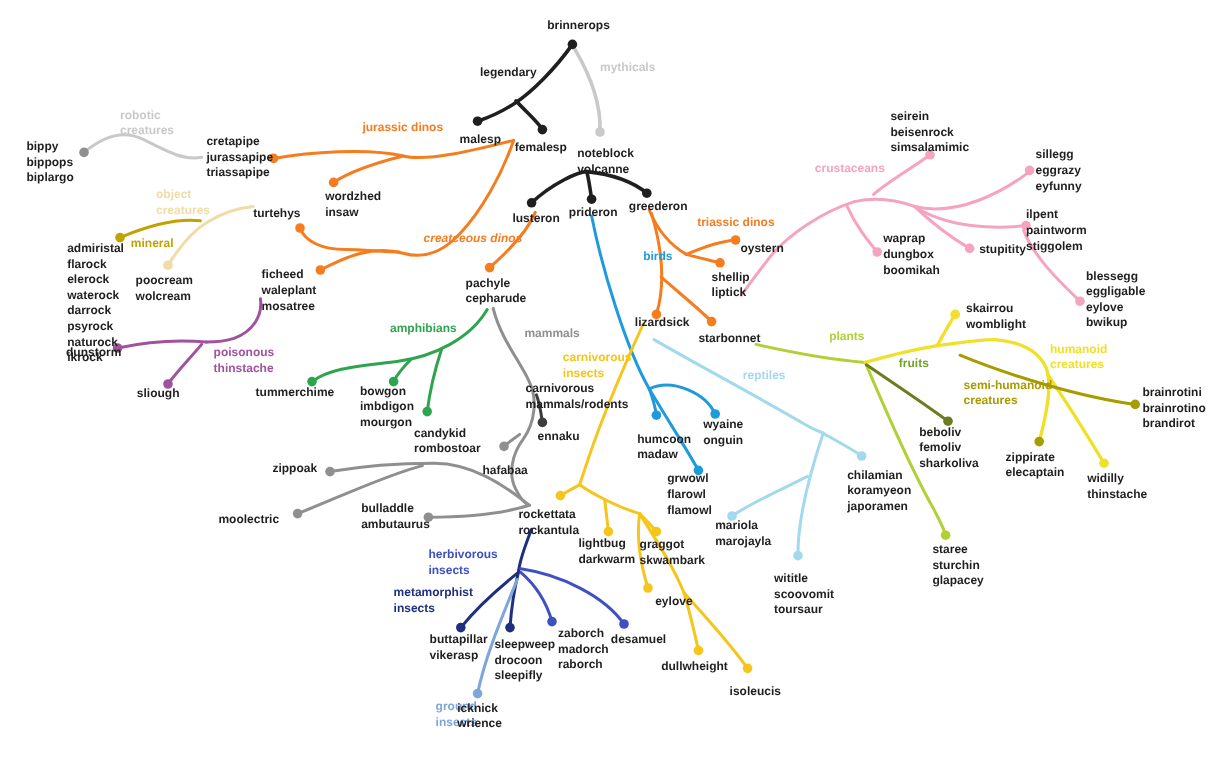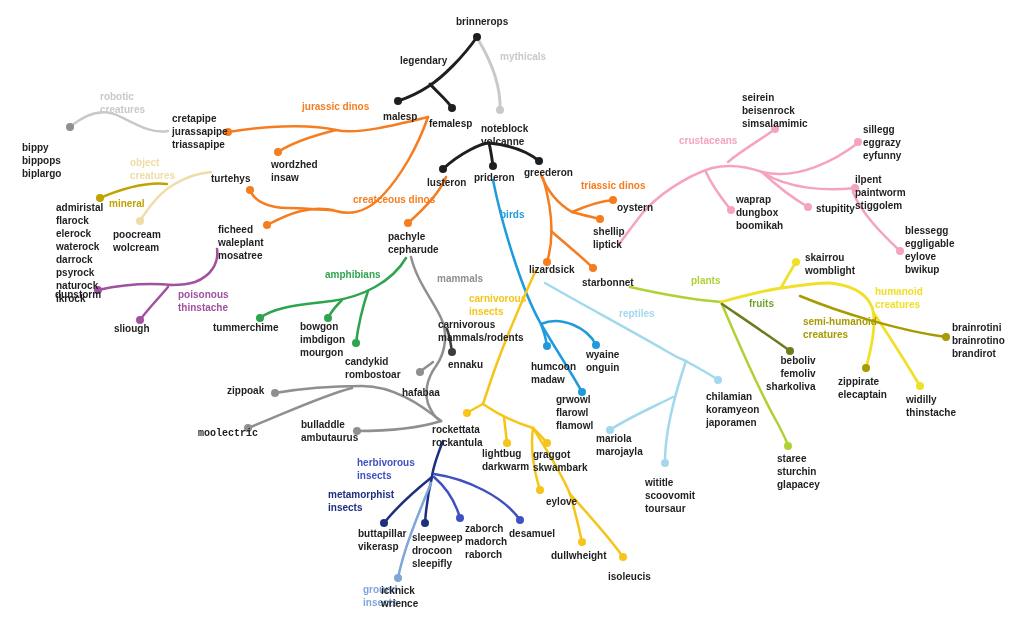--- a/index.html
+++ b/index.html
@@ -147,23 +147,23 @@
       <div class="label" style="left: 400px; top: 54px; color: rgb(31, 31, 31);">legendary</div>
       <div class="label" style="left: 500px; top: 50px; color: rgb(201, 201, 201);">mythicals</div>
       <div class="label" style="left: 100px; top: 90px; color: rgb(201, 201, 201);">robotic
 creatures</div>
       <div class="label" style="left: 130px; top: 156px; color: rgb(239, 220, 166);">object
 creatures</div>
       <div class="label" style="left: 109px; top: 197px; color: rgb(192, 162, 0);">mineral</div>
       <div class="label" style="left: 178px; top: 288px; color: rgb(160, 82, 159);">poisonous
 thinstache</div>
       <div class="label" style="left: 302px; top: 100px; color: rgb(245, 125, 31);">jurassic dinos</div>
-      <div class="label" style="left: 353px; top: 193px; color: rgb(245, 125, 31);">creatceous dinos</div>
+      <div class="label" style="left: 353px; top: 193px; color: rgb(245, 125, 31); font-style: italic;">creatceous dinos</div>
       <div class="label" style="left: 581px; top: 179px; color: rgb(245, 125, 31);">triassic dinos</div>
-      <div class="label" style="left: 500px; top: 208px; color: rgb(31, 155, 220);">birds</div>
+      <div class="label" style="left: 536px; top: 208px; color: rgb(31, 155, 220);">birds</div>
       <div class="label" style="left: 325px; top: 268px; color: rgb(46, 164, 78);">amphibians</div>
       <div class="label" style="left: 437px; top: 272px; color: rgb(143, 143, 143);">mammals</div>
       <div class="label" style="left: 438px; top: 318px; color: rgb(31, 31, 31);">carnivorous
 mammals/rodents</div>
       <div class="label" style="left: 469px; top: 292px; color: rgb(246, 197, 26);">carnivorous
 insects</div>
       <div class="label" style="left: 619px; top: 307px; color: rgb(162, 217, 236);">reptiles</div>
       <div class="label" style="left: 679px; top: 134px; color: rgb(245, 163, 192);">crustaceans</div>
       <div class="label" style="left: 691px; top: 274px; color: rgb(176, 209, 53);">plants</div>
       <div class="label" style="left: 749px; top: 297px; color: rgb(111, 163, 43);">fruits</div>
@@ -178,21 +178,21 @@
       <div class="label" style="left: 363px; top: 558px; color: rgb(127, 166, 217); margin-top: 25px;">ground
 insects</div>
       <div class="label" style="left: 456px; top: 15px; color: rgb(31, 31, 31);">brinnerops</div>
       <div class="label" style="left: 383px; top: 110px; color: rgb(31, 31, 31);">malesp</div>
       <div class="label" style="left: 429px; top: 117px; color: rgb(31, 31, 31);">femalesp</div>
       <div class="label" style="left: 481px; top: 122px; color: rgb(31, 31, 31);">noteblock
 volcanne</div>
       <div class="label" style="left: 427px; top: 176px; color: rgb(31, 31, 31);">lusteron</div>
       <div class="label" style="left: 474px; top: 171px; color: rgb(31, 31, 31);">prideron</div>
       <div class="label" style="left: 524px; top: 166px; color: rgb(31, 31, 31);">greederon</div>
-      <div class="label" style="left: 22px; top: 116px; color: rgb(31, 31, 31); margin-top: 25px;">bippy
+      <div class="label" style="left: 22px; top: 116px; color: rgb(31, 31, 31);">bippy
 bippops
 biplargo</div>
       <div class="label" style="left: 172px; top: 112px; color: rgb(31, 31, 31);">cretapipe
 jurassapipe
 triassapipe</div>
       <div class="label" style="left: 56px; top: 165px; color: rgb(31, 31, 31); margin-top: 36px;">admiristal
 flarock
 elerock
 waterock
 darrock
@@ -213,21 +213,21 @@
       <div class="label" style="left: 388px; top: 230px; color: rgb(31, 31, 31);">pachyle
 cepharude</div>
       <div class="label" style="left: 300px; top: 320px; color: rgb(31, 31, 31);">bowgon
 imbdigon
 mourgon</div>
       <div class="label" style="left: 345px; top: 355px; color: rgb(31, 31, 31);">candykid
 rombostoar</div>
       <div class="label" style="left: 448px; top: 358px; color: rgb(31, 31, 31);">ennaku</div>
       <div class="label" style="left: 402px; top: 386px; color: rgb(31, 31, 31);">hafabaa</div>
       <div class="label" style="left: 227px; top: 384px; color: rgb(31, 31, 31);">zippoak</div>
-      <div class="label" style="left: 198px; top: 427px; color: rgb(31, 31, 31); font-family: Liberation Mono, monospace;">moolectric</div>
+      <div class="label" style="left: 182px; top: 427px; color: rgb(31, 31, 31);">moolectric</div>
       <div class="label" style="left: 301px; top: 418px; color: rgb(31, 31, 31);">bulladdle
 ambutaurus</div>
       <div class="label" style="left: 432px; top: 423px; color: rgb(31, 31, 31);">rockettata
 rockantula</div>
       <div class="label" style="left: 482px; top: 447px; color: rgb(31, 31, 31);">lightbug
 darkwarm</div>
       <div class="label" style="left: 533px; top: 448px; color: rgb(31, 31, 31);">graggot
 skwambark</div>
       <div class="label" style="left: 546px; top: 495px; color: rgb(31, 31, 31);">eylove</div>
       <div class="label" style="left: 358px; top: 527px; color: rgb(31, 31, 31);">buttapillar
@@ -281,21 +281,21 @@
 boomikah</div>
       <div class="label" style="left: 905px; top: 224px; color: rgb(31, 31, 31);">blessegg
 eggligable
 eylove
 bwikup</div>
       <div class="label" style="left: 805px; top: 251px; color: rgb(31, 31, 31);">skairrou
 womblight</div>
       <div class="label" style="left: 952px; top: 321px; color: rgb(31, 31, 31);">brainrotini
 brainrotino
 brandirot</div>
-      <div class="label" style="left: 766px; top: 354px; color: rgb(31, 31, 31); text-align: right;">beboliv
+      <div class="label" style="left: 766px; top: 354px; color: rgb(31, 31, 31);">beboliv
 femoliv
 sharkoliva</div>
       <div class="label" style="left: 838px; top: 375px; color: rgb(31, 31, 31);">zippirate
 elecaptain</div>
       <div class="label" style="left: 906px; top: 393px; color: rgb(31, 31, 31);">widilly
 thinstache</div>
     </div>
 </div>
 
 </body></html>

